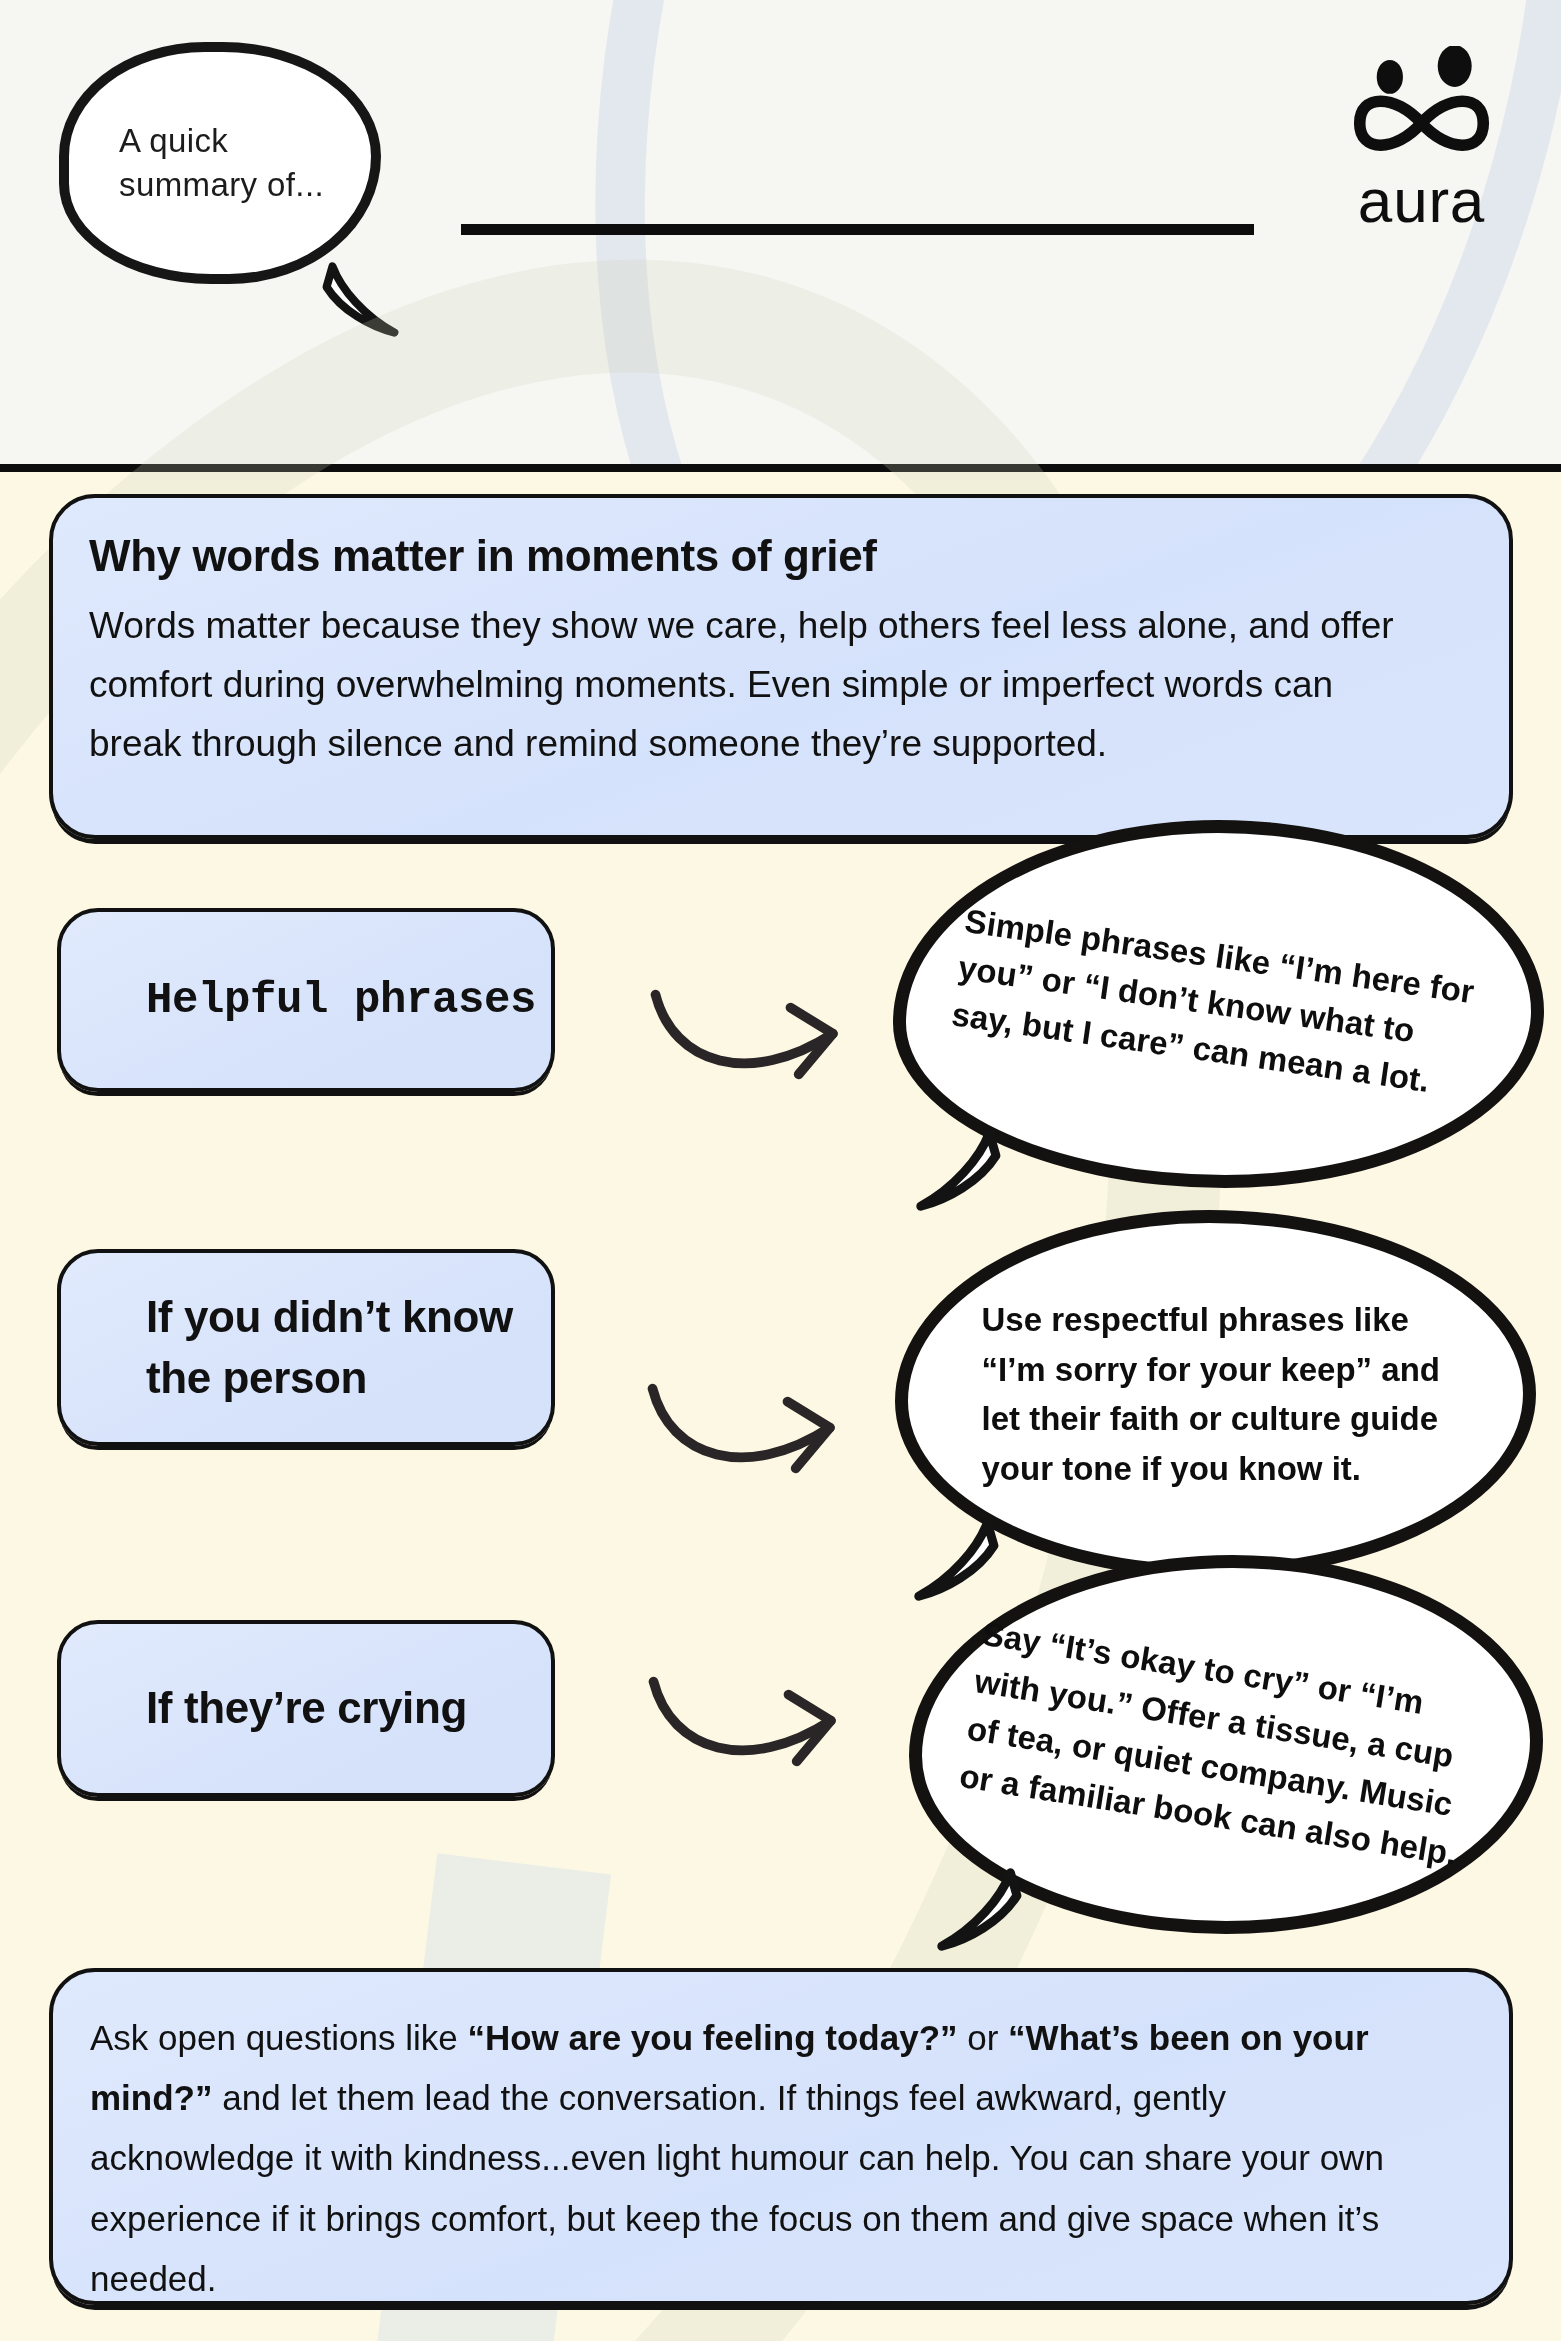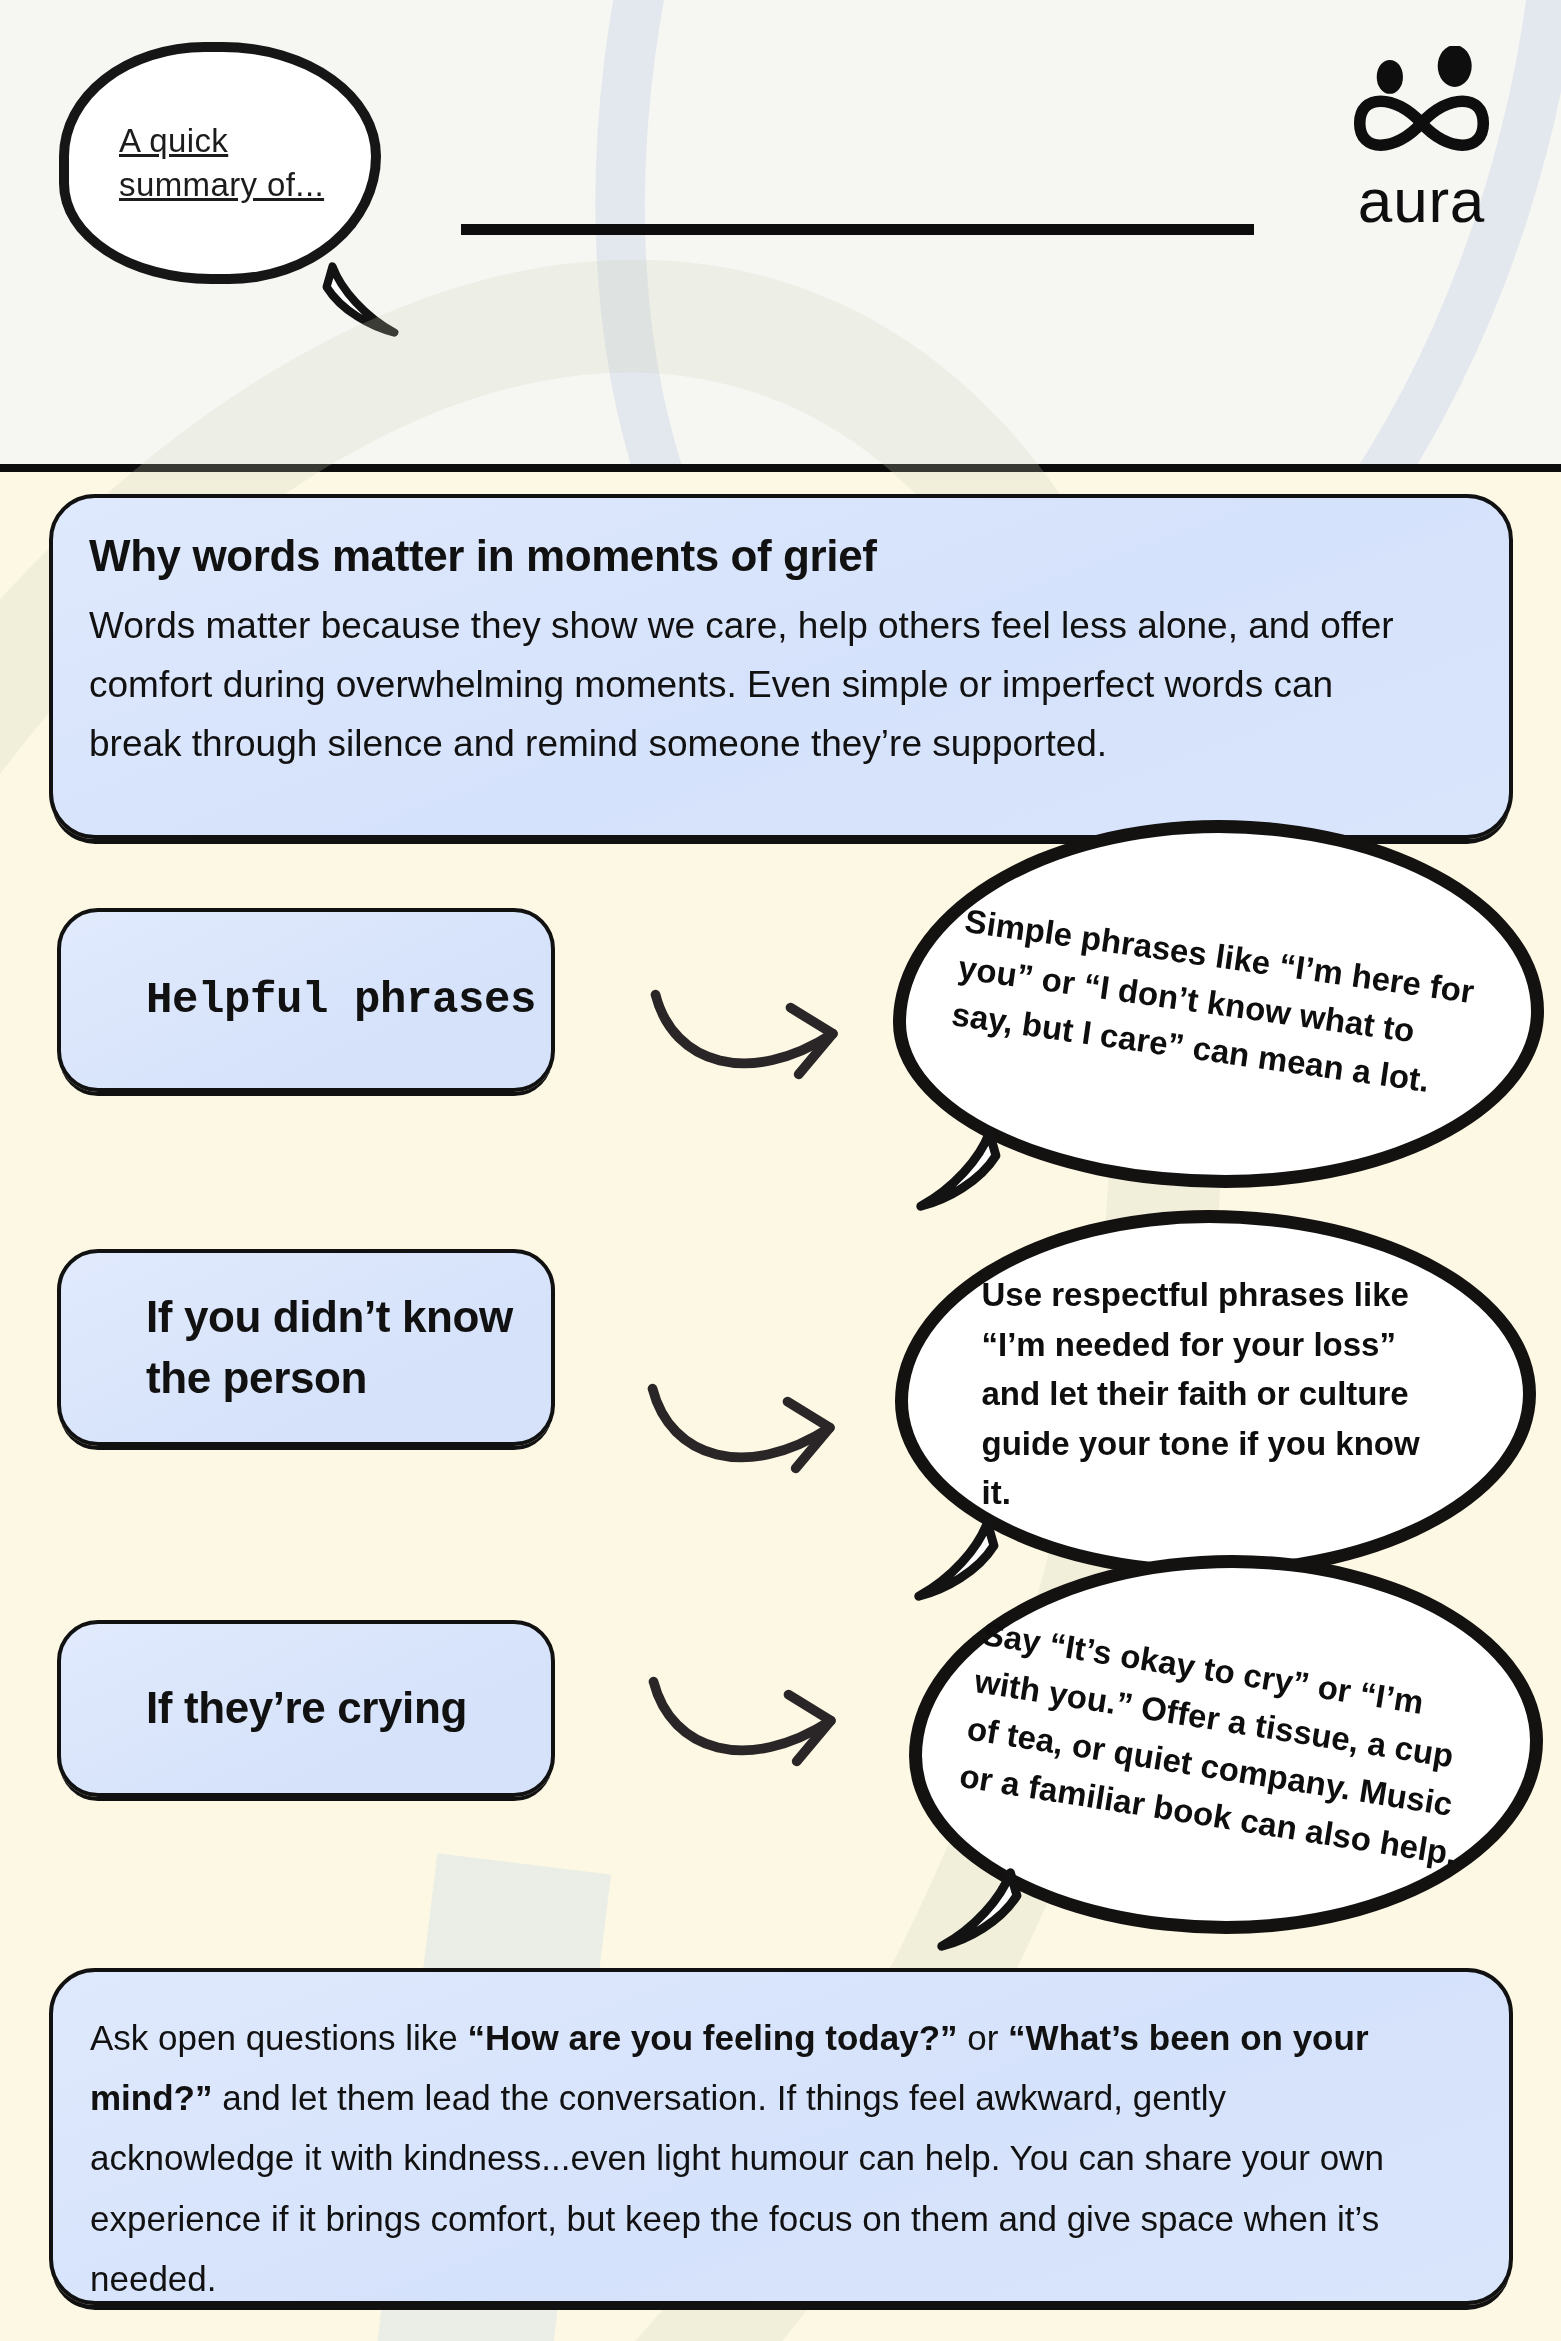--- a/index.html
+++ b/index.html
@@ -19,21 +19,21 @@
   }
   .divider{left:0;top:464px;width:1561px;height:8.1px;background:#0d0d0d;}
 
   .summary-bubble{
     left:59px;top:42px;width:322px;height:242px;background:#fff;
     border:10.6px solid #161616;
     border-radius:48% 52% 50% 50% / 50% 50% 56% 44%;
     display:flex;align-items:center;box-sizing:border-box;
     padding:0 21px 0 50px;
   }
-  .summary-text{font-size:33px;line-height:1.32;color:#1c1c1c;letter-spacing:0.4px;text-decoration:underline;}
+  .summary-text{font-size:33px;line-height:1.32;color:#1c1c1c;letter-spacing:0.4px;}
   .summary-tail{left:311px;top:259px;width:96px;height:81px;}
 
   .page-title{left:459px;top:39px;width:813px;font-size:54px;font-weight:700;line-height:1.17;letter-spacing:-0.4px;color:#0b0b0b;}
   .title-underline{left:461px;top:224px;width:793px;height:11.4px;background:#0d0d0d;}
   .page-subtitle{left:459px;top:268px;width:707px;font-size:37px;line-height:1.55;color:#101010;}
 
   .logo{left:1324px;top:46px;width:195px;text-align:center;}
   .logo-mark{width:185px;height:122px;display:block;margin:0 auto;}
   .logo-word{font-size:62px;line-height:1.0;color:#0e0e0e;letter-spacing:0.8px;margin-top:1.6px;}
 
@@ -154,21 +154,21 @@
 </svg>
 
 <div class="abs bubble bubble-1">
   <div class="bubble-text">Simple phrases like “I’m here for you” or “I don’t know what to say, but I care” can mean a lot.</div>
 </div>
 <svg class="abs bubble-tail tail-1" viewBox="0 0 120 110">
   <path d="M96 10 C 84 42 52 78 12 100 C 44 92 84 70 104 38 Z" fill="#ffffff" stroke="#131313" stroke-width="11" stroke-linejoin="round"></path>
 </svg>
 
 <div class="abs bubble bubble-2">
-  <div class="bubble-text">Use respectful phrases like “I’m needed for your loss”  and let their faith or culture guide your tone if you know it.</div>
+  <div class="bubble-text">Use respectful phrases like “I’m sorry for your keep”  and let their faith or culture guide your tone if you know it.</div>
 </div>
 <svg class="abs bubble-tail tail-2" viewBox="0 0 120 110">
   <path d="M96 10 C 84 42 52 78 12 100 C 44 92 84 70 104 38 Z" fill="#ffffff" stroke="#131313" stroke-width="11" stroke-linejoin="round"></path>
 </svg>
 
 <div class="abs bubble bubble-3">
   <div class="bubble-text">Say “It’s okay to cry” or “I’m with you.” Offer a tissue, a cup of tea, or quiet company. Music or a familiar book can also help.</div>
 </div>
 <svg class="abs bubble-tail tail-3" viewBox="0 0 120 110">
   <path d="M96 10 C 84 42 52 78 12 100 C 44 92 84 70 104 38 Z" fill="#ffffff" stroke="#131313" stroke-width="11" stroke-linejoin="round"></path>

